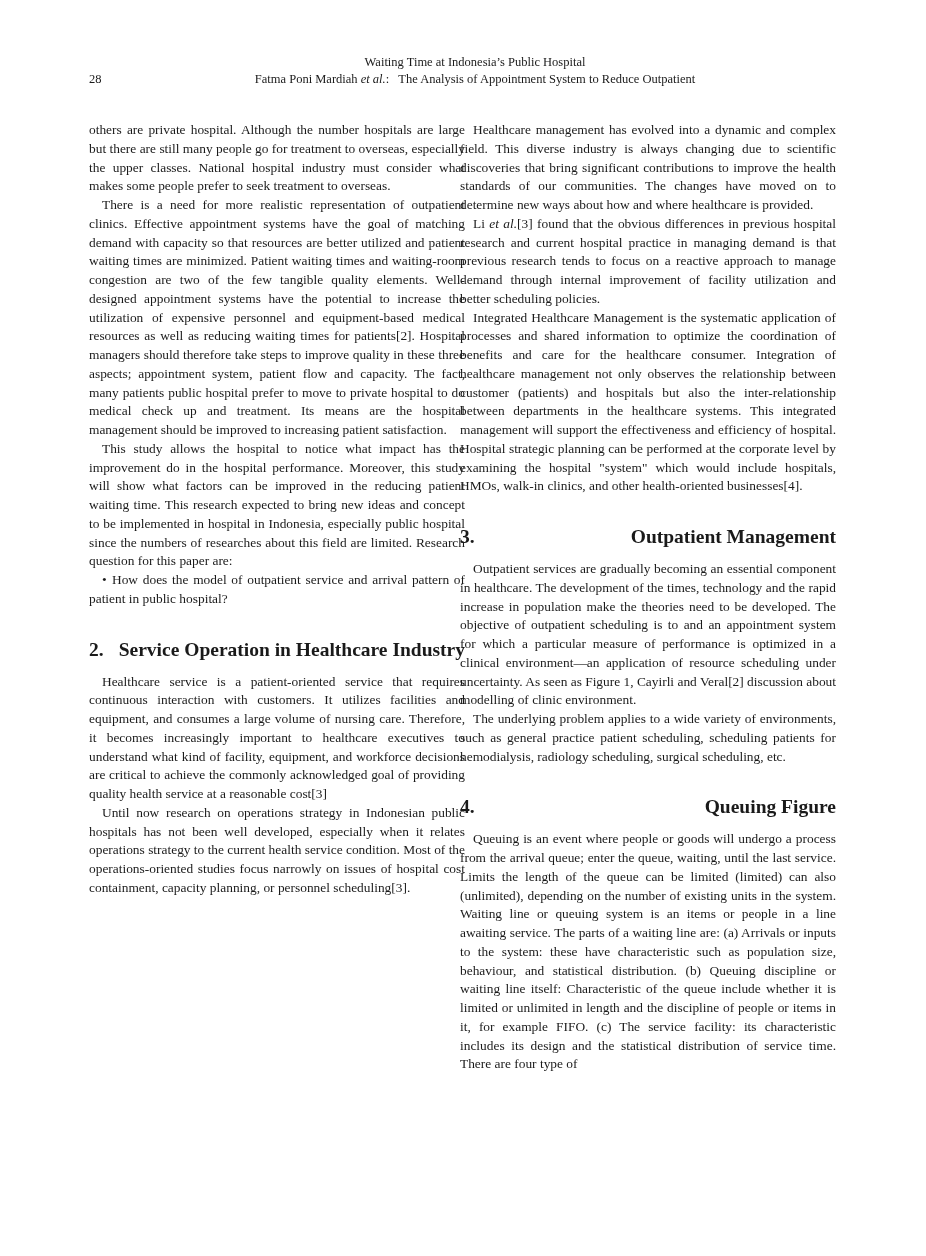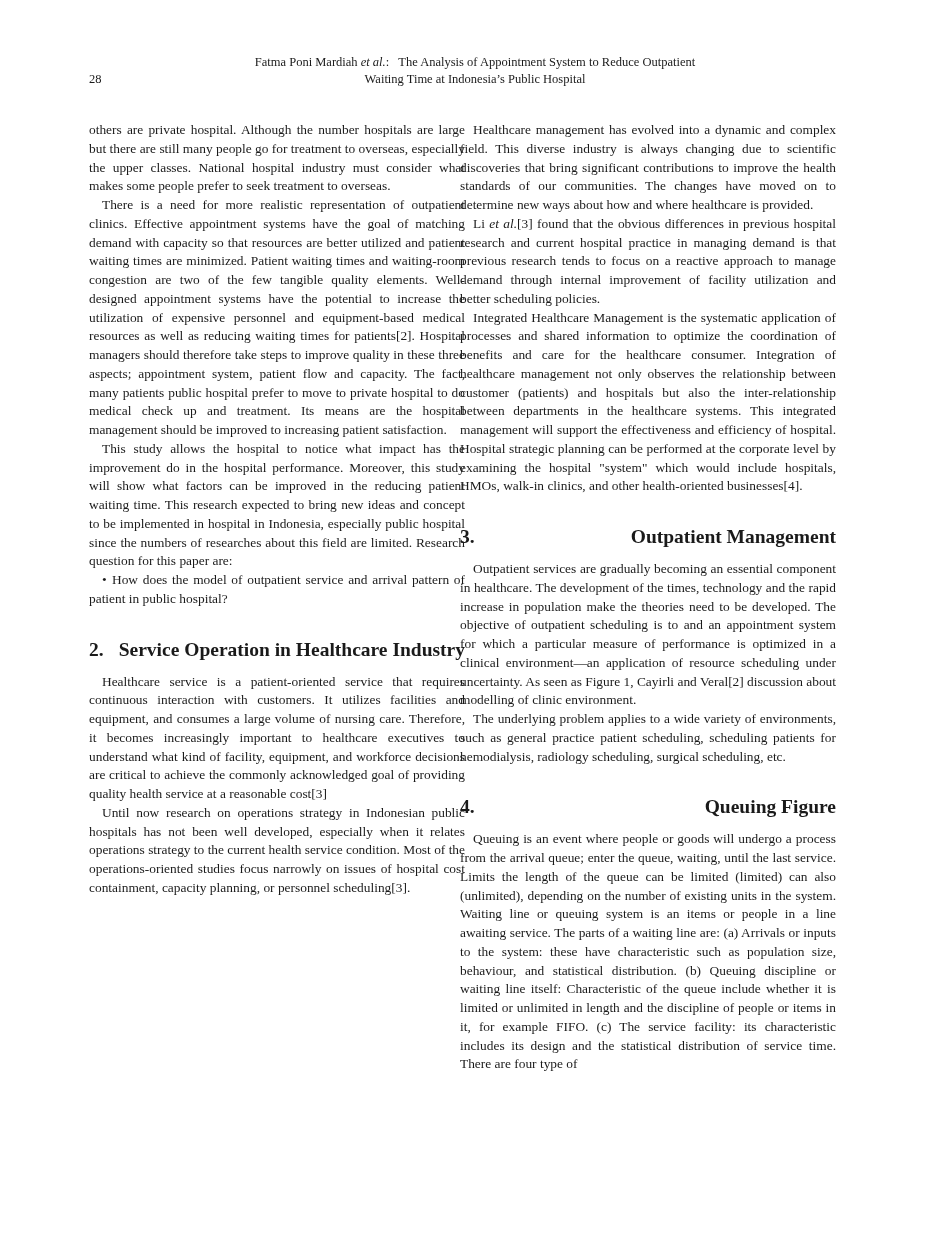--- a/index.html
+++ b/index.html
@@ -24,22 +24,22 @@
   .gap-h2-before { height: 31px; }
   .gap-h2-after { height: 13px; }
   em { font-style: italic; }
 </style>
 </head>
 <body>
 
 <div class="header">
   <span class="page-num">28</span>
   <div class="running-title">
+    <div>Waiting Time at Indonesia’s Public Hospital</div>
     <div><span>Fatma Poni Mardiah </span><em>et al.</em><span style="white-space:pre">:   </span><span>The Analysis of Appointment System to Reduce Outpatient</span></div>
-    <div>Waiting Time at Indonesia’s Public Hospital</div>
   </div>
 </div>
 
 <div class="col left">
   <p class="noindent">others are private hospital. Although the number hospitals are large but there are still many people go for treatment to overseas, especially the upper classes. National hospital industry must consider what makes some people prefer to seek treatment to overseas.</p>
   <p>There is a need for more realistic representation of outpatient clinics. Effective appointment systems have the goal of matching demand with capacity so that resources are better utilized and patient waiting times are minimized. Patient waiting times and waiting-room congestion are two of the few tangible quality elements. Well-designed appointment systems have the potential to increase the utilization of expensive personnel and equipment-based medical resources as well as reducing waiting times for patients[2]. Hospital managers should therefore take steps to improve quality in these three aspects; appointment system, patient flow and capacity. The fact, many patients public hospital prefer to move to private hospital to do medical check up and treatment. Its means are the hospital management should be improved to increasing patient satisfaction.</p>
   <p>This study allows the hospital to notice what impact has the improvement do in the hospital performance. Moreover, this study will show what factors can be improved in the reducing patient waiting time. This research expected to bring new ideas and concept to be implemented in hospital in Indonesia, especially public hospital since the numbers of researches about this field are limited. Research question for this paper are:</p>
   <div>
     <p class="bullet"><span class="dot">•</span><span>How does the model of outpatient service and arrival pattern of patient in public hospital?</span></p>
   </div>

